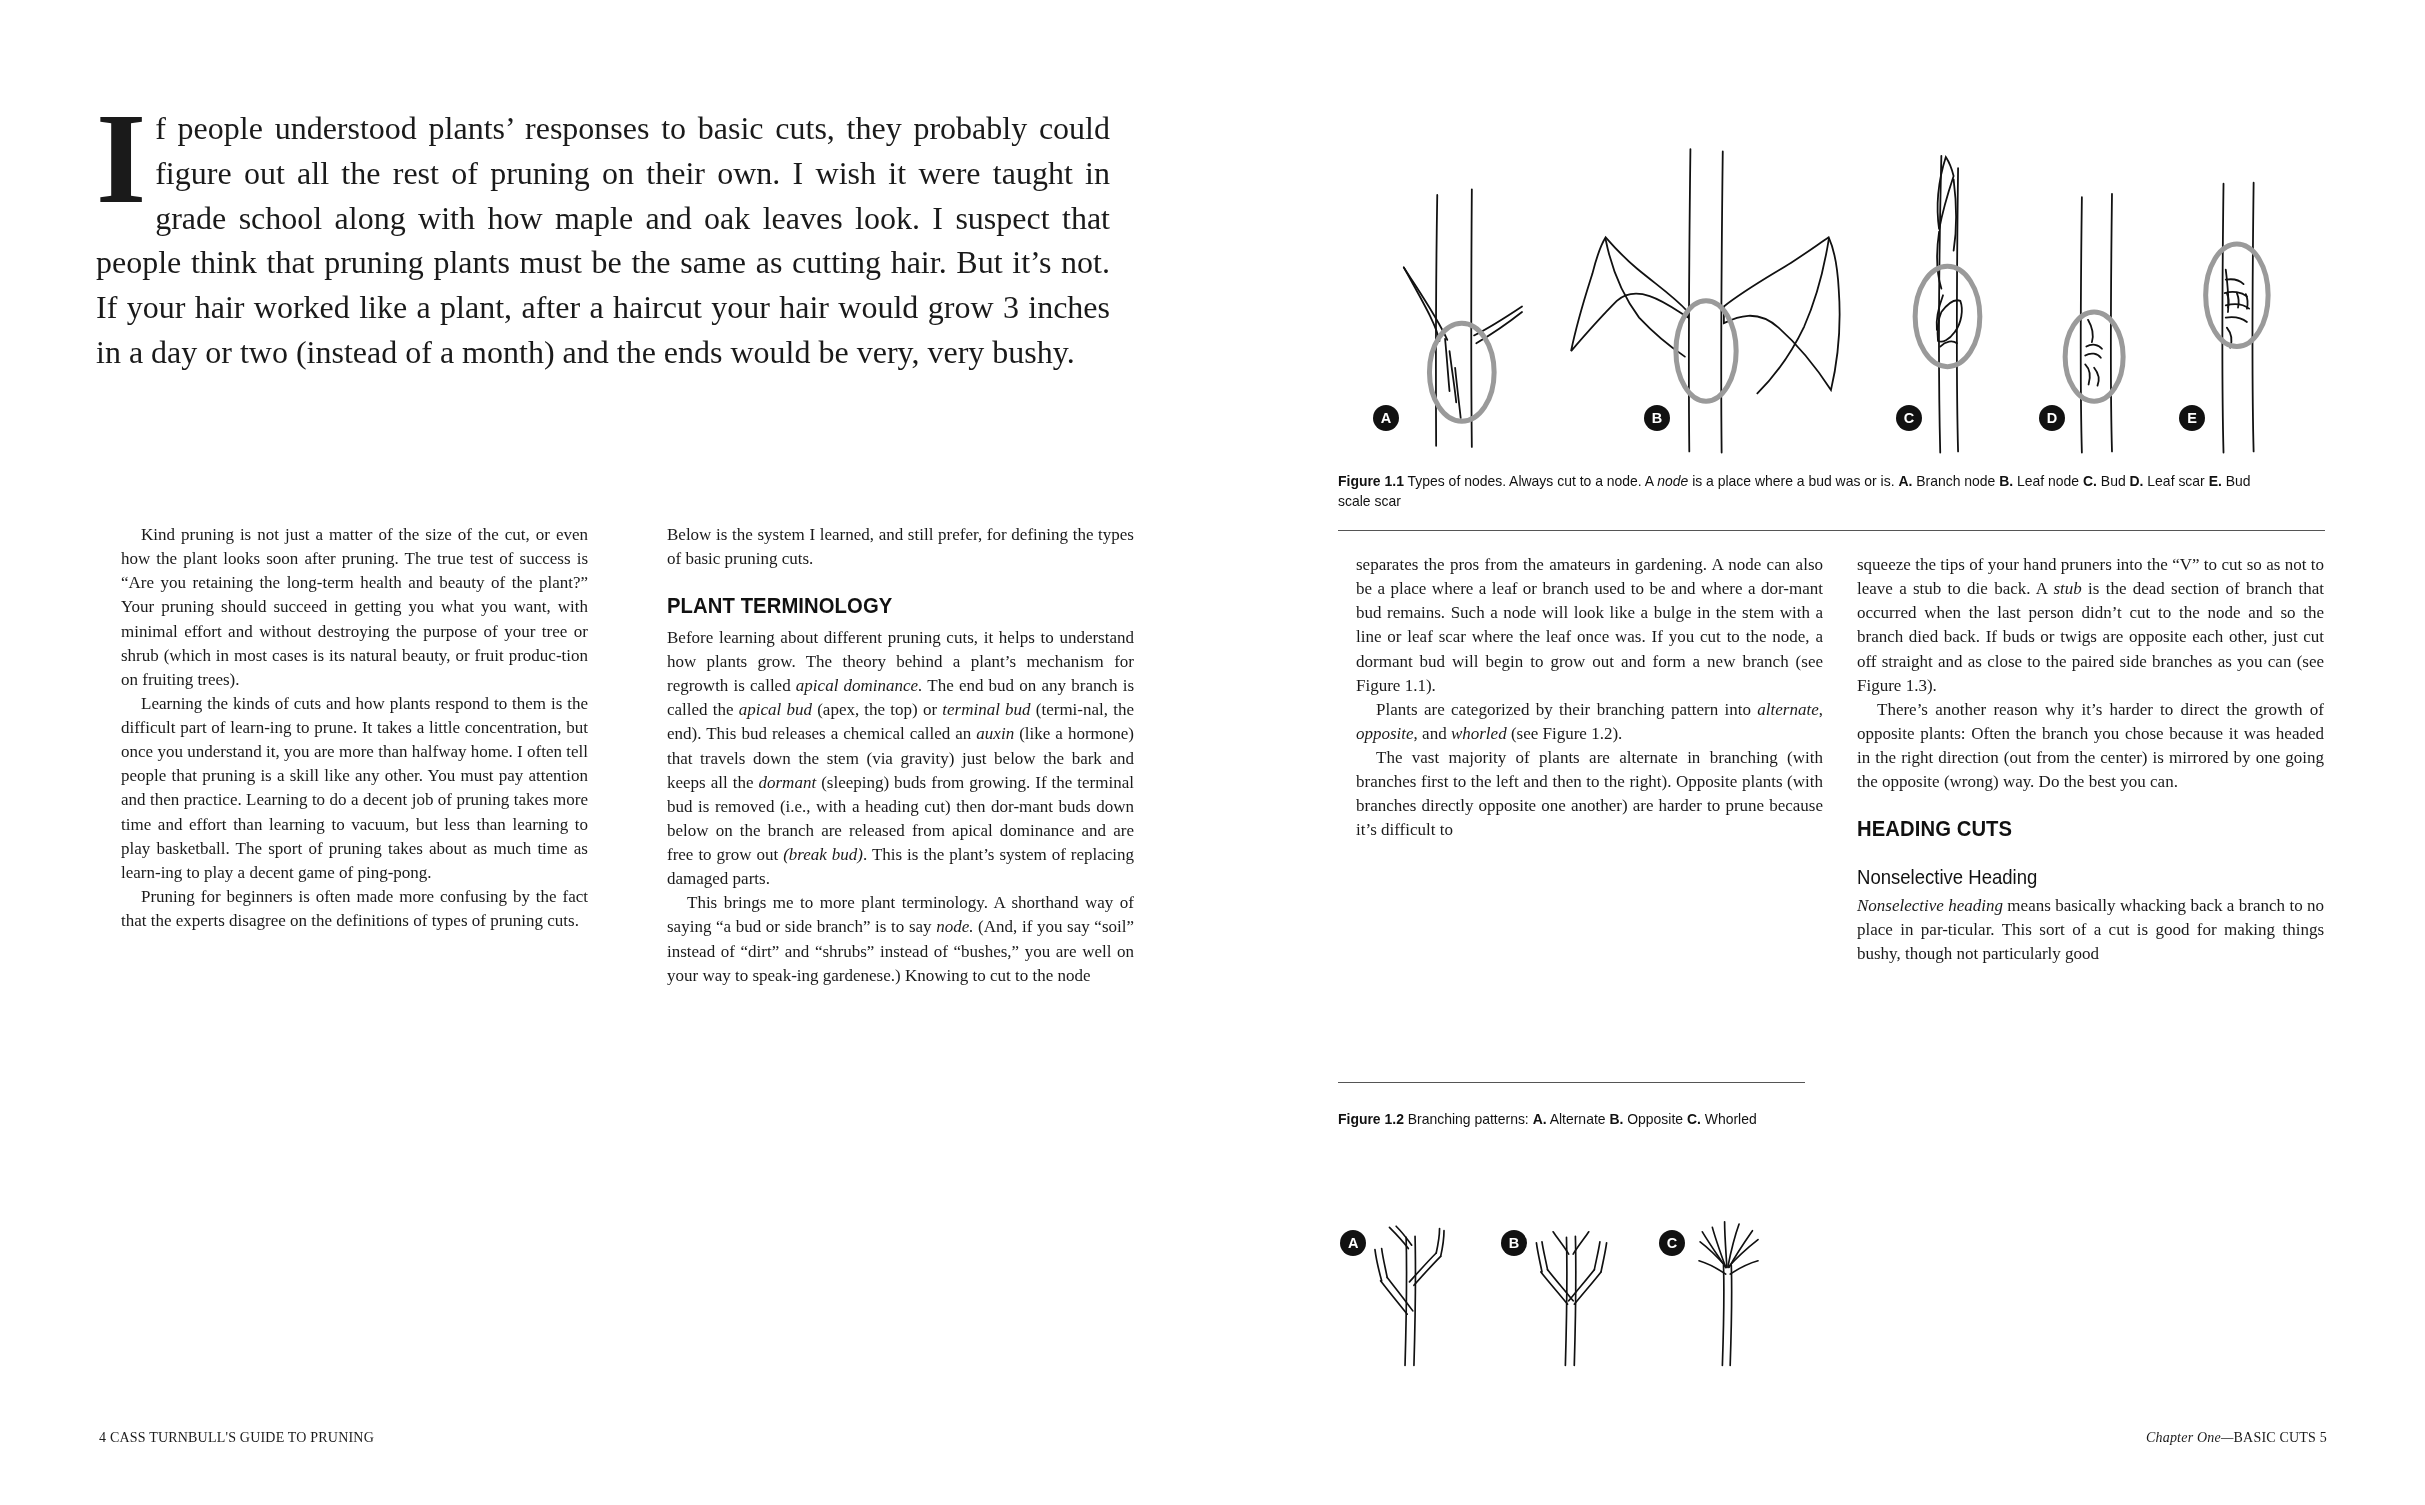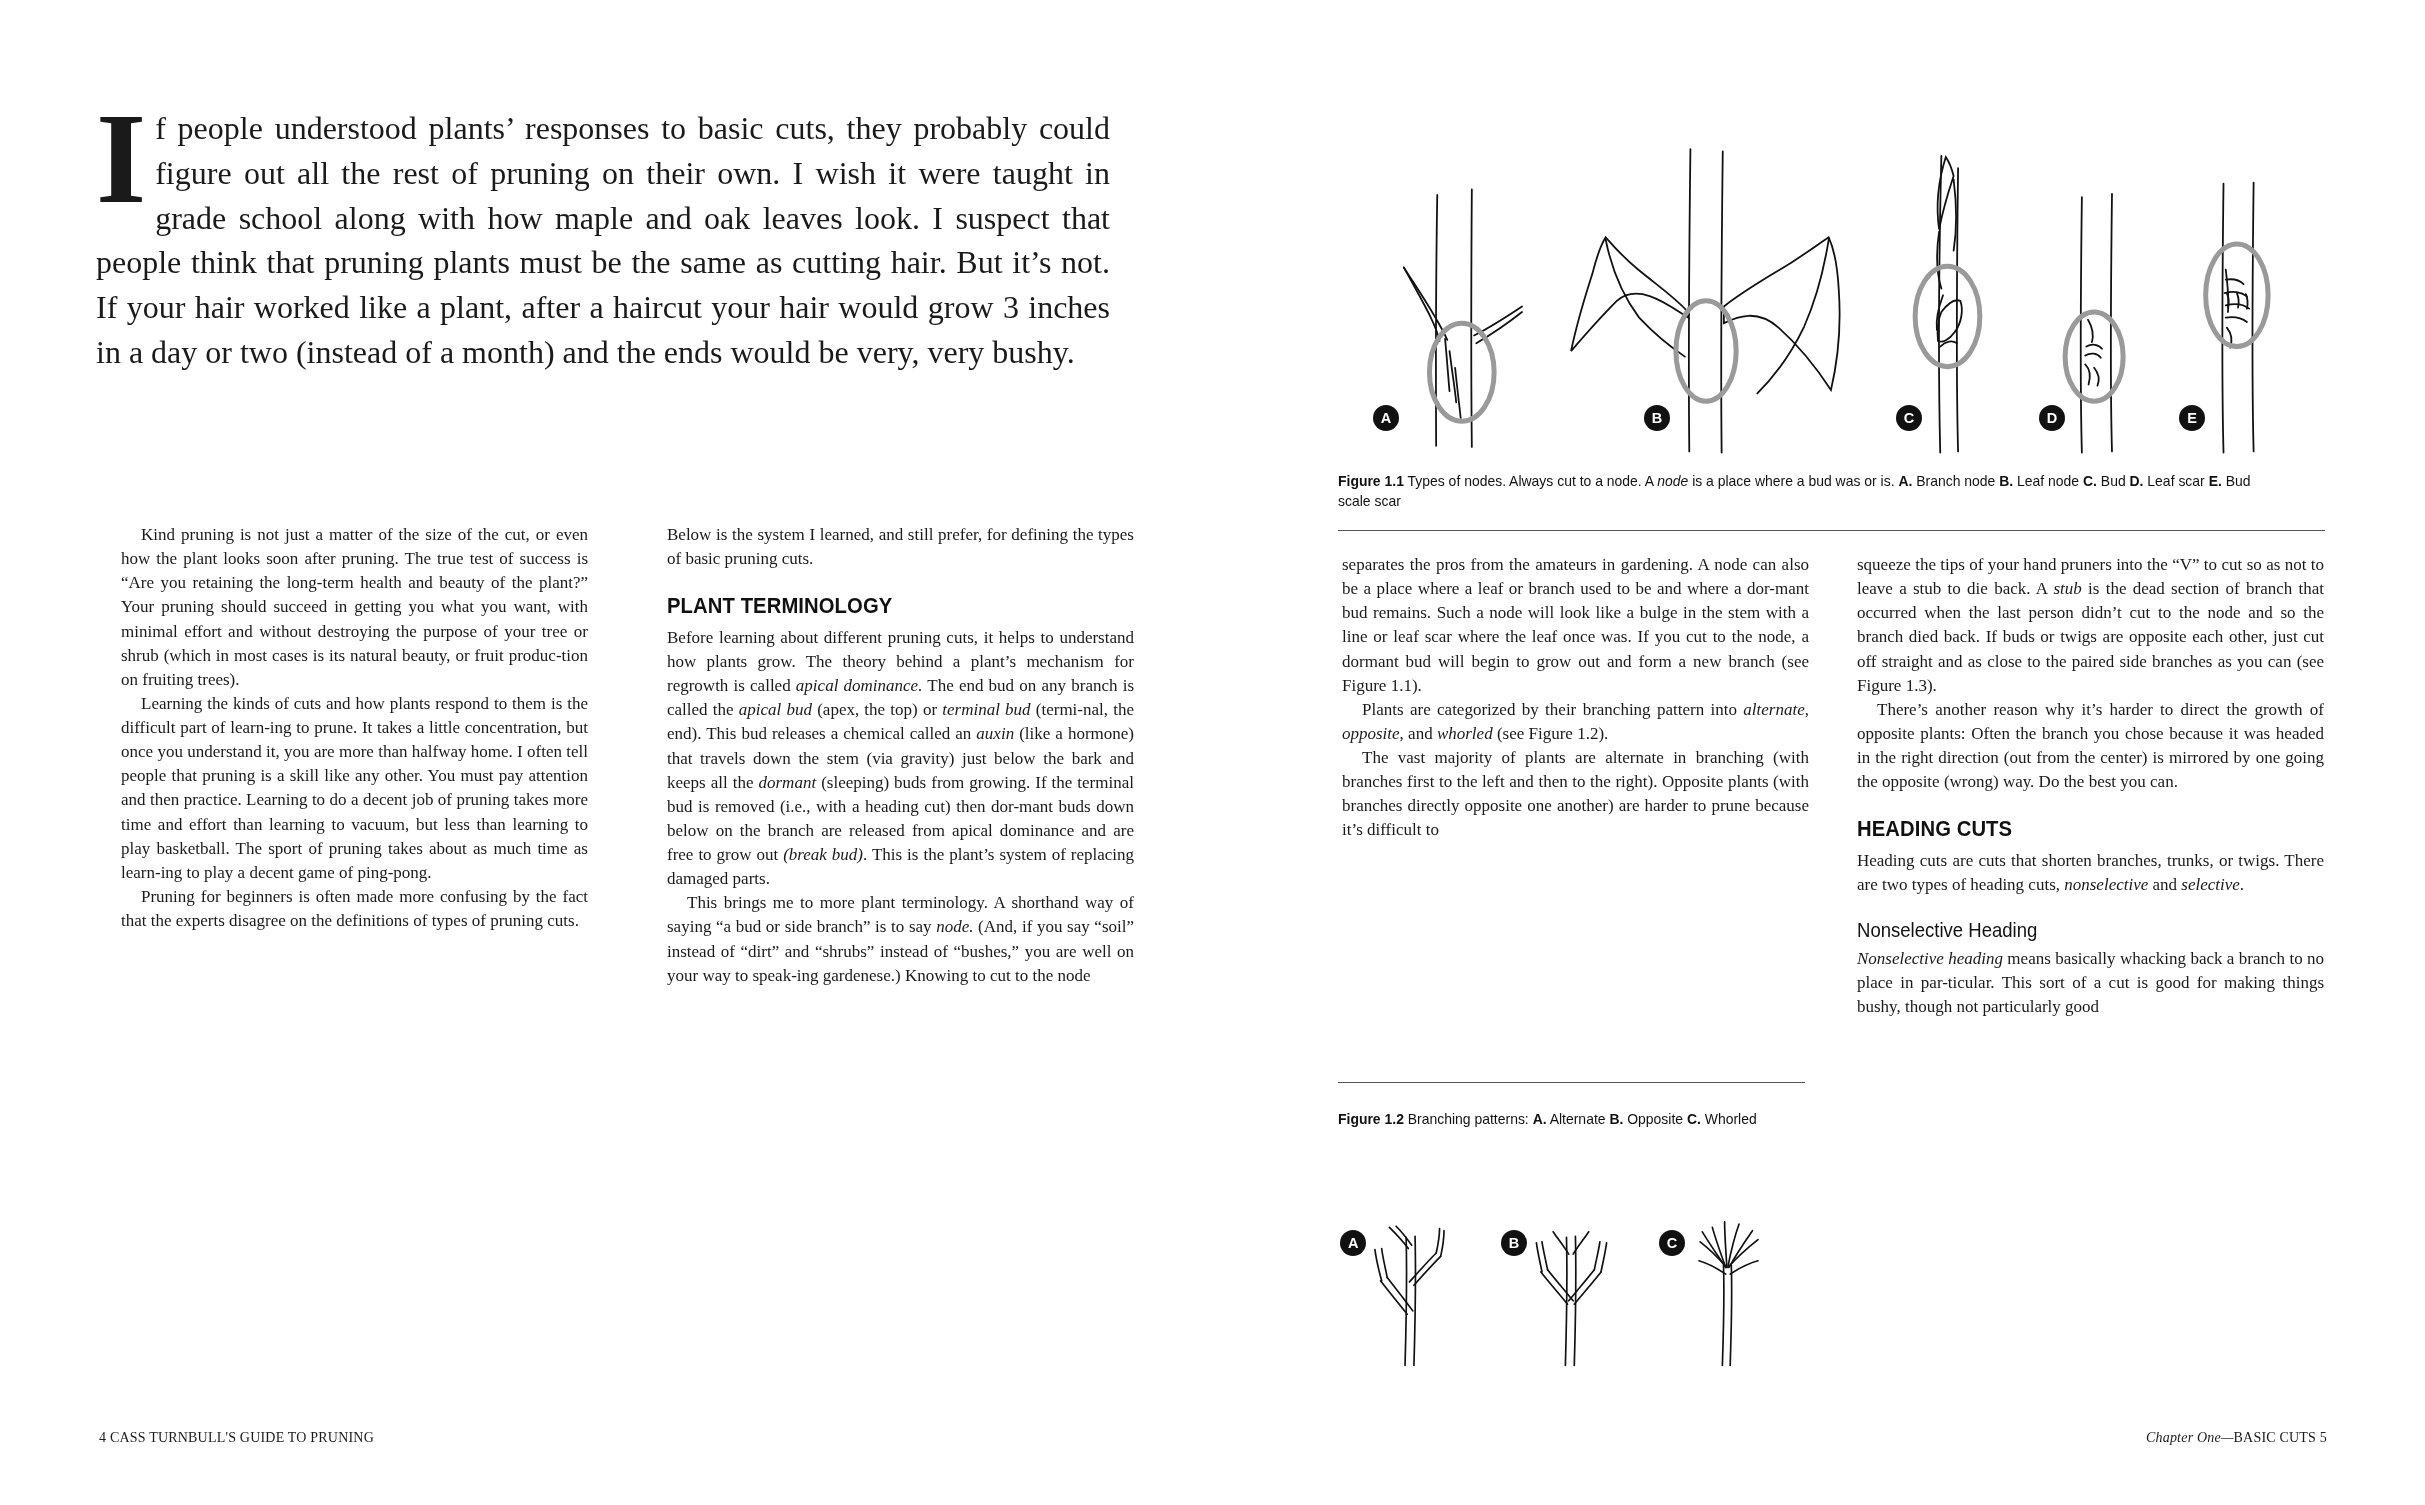--- a/index.html
+++ b/index.html
@@ -155,21 +155,21 @@
     width: 987px;
   }
   .rcol {
     position: absolute;
     top: 0;
     width: 467px;
     font-size: 17px;
     line-height: 1.42;
     text-align: justify;
   }
-  .rcol.a { left: 4px; }
+  .rcol.a { left: 18px; }
   .rcol.b { left: 519px; }
   .rcol p { margin: 0; text-indent: 20px; }
   .rcol p.noindent { text-indent: 0; }
 
   .fig2-cap {
     position: absolute;
     left: 1338px;
     top: 1109px;
     width: 467px;
   }
@@ -325,21 +325,20 @@
       <p><span>Plants are categorized by their branching pattern into </span><i>alternate</i><span>, </span><i>opposite</i><span>, and </span><i>whorled</i><span> (see Figure 1.2).</span></p>
       <p>The vast majority of plants are alternate in branching (with branches first to the left and then to the right). Opposite plants (with branches directly opposite one another) are harder to prune because it’s difficult to</p>
     </div>
 
     <div class="rcol b">
       <p class="noindent"><span>squeeze the tips of your hand pruners into the “V” to cut so as not to leave a stub to die back. A </span><i>stub</i><span> is the dead section of branch that occurred when the last person didn’t cut to the node and so the branch died back. If buds or twigs are opposite each other, just cut off straight and as close to the paired side branches as you can (see Figure 1.3).</span></p>
       <p>There’s another reason why it’s harder to direct the growth of opposite plants: Often the branch you chose because it was headed in the right direction (out from the center) is mirrored by one going the opposite (wrong) way. Do the best you can.</p>
 
       <h2 class="section">HEADING CUTS</h2>
 
-      <p class="noindent"><span>Heading cuts are cuts that shorten branches, trunks, or twigs. There are two types of heading cuts, </span><i>nonselective</i><span> and </span><i>selective</i><span>.</span></p>
 
       <h3 class="subsection">Nonselective Heading</h3>
 
       <p class="noindent"><i>Nonselective heading</i><span> means basically whacking back a branch to no place in par-ticular. This sort of a cut is good for making things bushy, though not particularly good</span></p>
     </div>
   </div>
 
   <div class="rule r2"></div>
 
   <div class="fig2-cap fig-caption">

